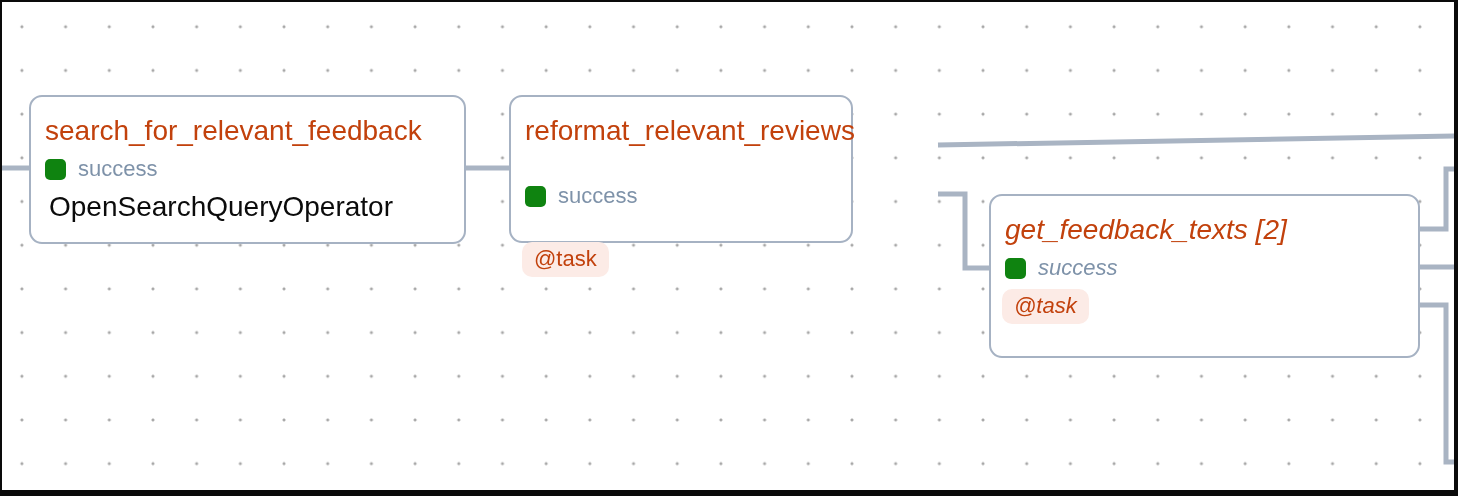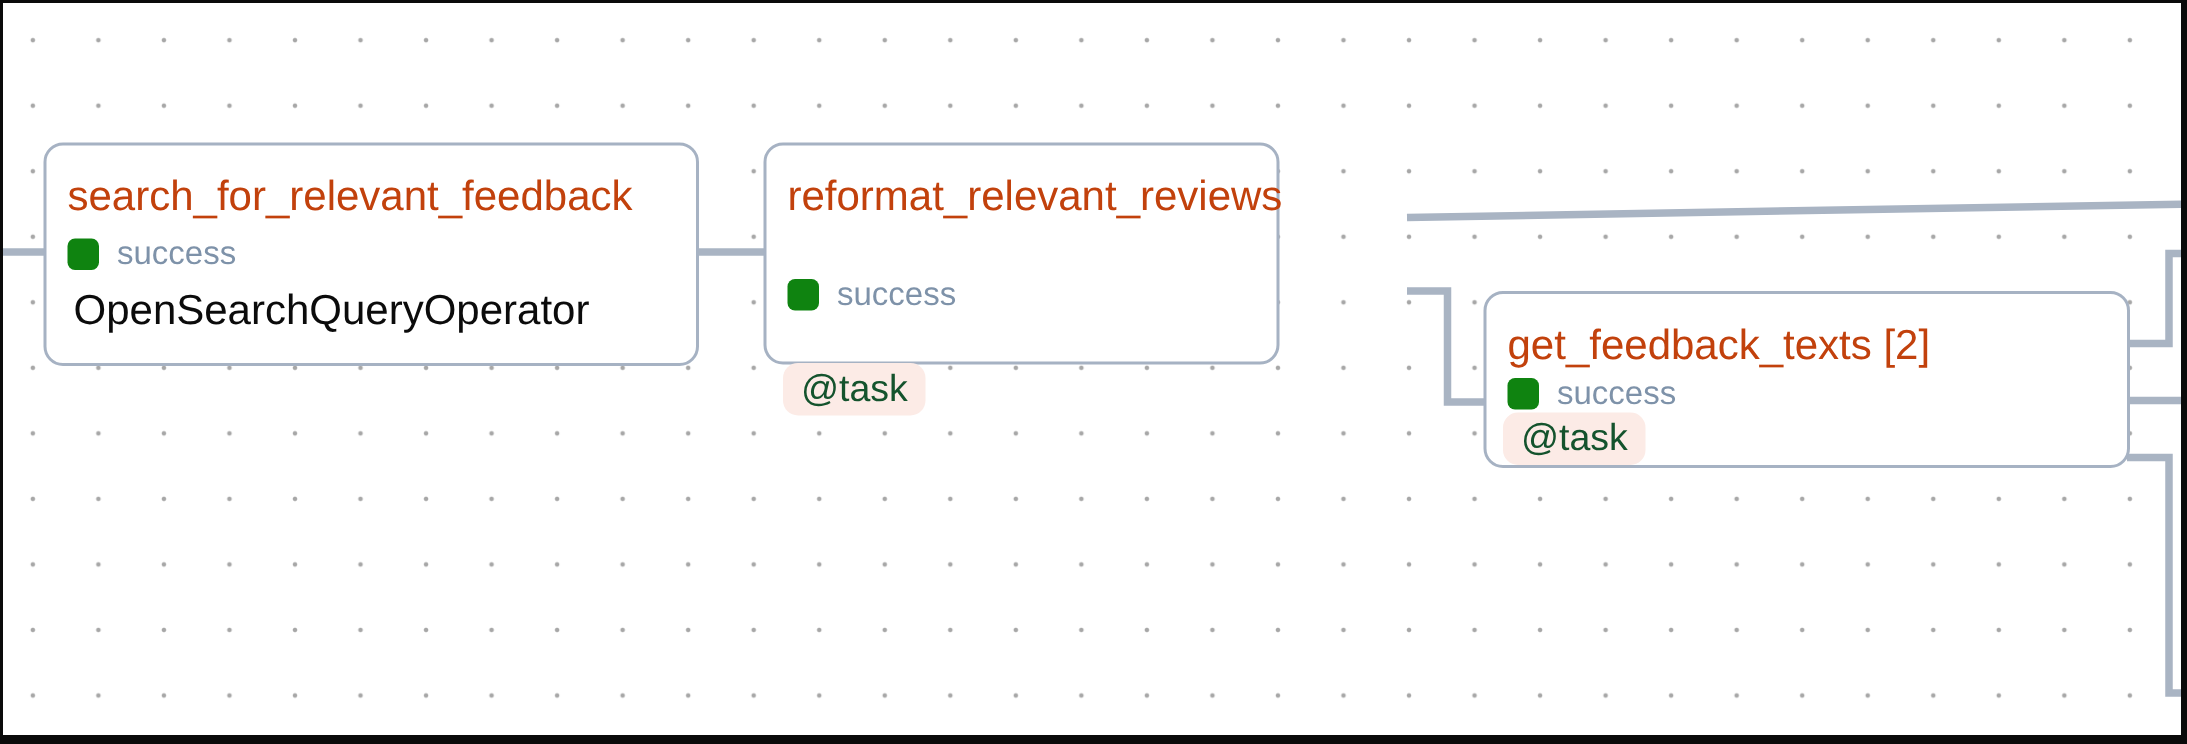--- a/index.html
+++ b/index.html
@@ -16,29 +16,29 @@
     background-position:41.75px 2.95px;
   }
   svg.edges{position:absolute;left:0;top:0;pointer-events:none;}
   svg.edges path{stroke:#a9b4c3;stroke-width:5;fill:none;stroke-linejoin:miter;}
   .node{
     position:absolute;background:#ffffff;border:2px solid #a6b2c3;border-radius:13px;
     box-sizing:border-box;padding:15px 14px 0;display:flex;flex-direction:column;cursor:pointer;
   }
   .node--1{left:27px;top:93px;width:437px;height:149px;}
   .node--2{left:507px;top:93px;width:344px;height:148px;gap:33px;}
-  .node--3{left:987px;top:192px;width:431px;height:118px;}
+  .node--3{left:987px;top:192px;width:431px;height:164px;font-style:italic;}
   .node-title{font-size:28px;color:#c2410c;line-height:38px;height:38px;white-space:nowrap;}
   .status-row{display:flex;align-items:center;height:38px;gap:12px;}
   .status-square{width:21px;height:21px;border-radius:5px;background:#0f8310;flex:0 0 auto;}
   .status-label{font-size:22px;color:#7e92a9;line-height:26px;}
   .row3{height:38px;display:flex;align-items:center;}
   .operator-label{font-size:28px;color:#0b0b0b;margin-left:4px;white-space:nowrap;}
   .task-badge{
-    font-size:25px;color:#14532d;background:#fcebe6;border-radius:10px;
+    font-size:22px;color:#c2410c;background:#fcebe6;border-radius:10px;
     padding:4px 12px 5px;margin-left:-3px;line-height:26px;white-space:nowrap;
   }
 </style>
 </head>
 <body>
 
 <div class="frame">
   <div class="grid"></div>
 
   <svg class="edges" width="1458" height="496" viewBox="0 0 1458 496">

